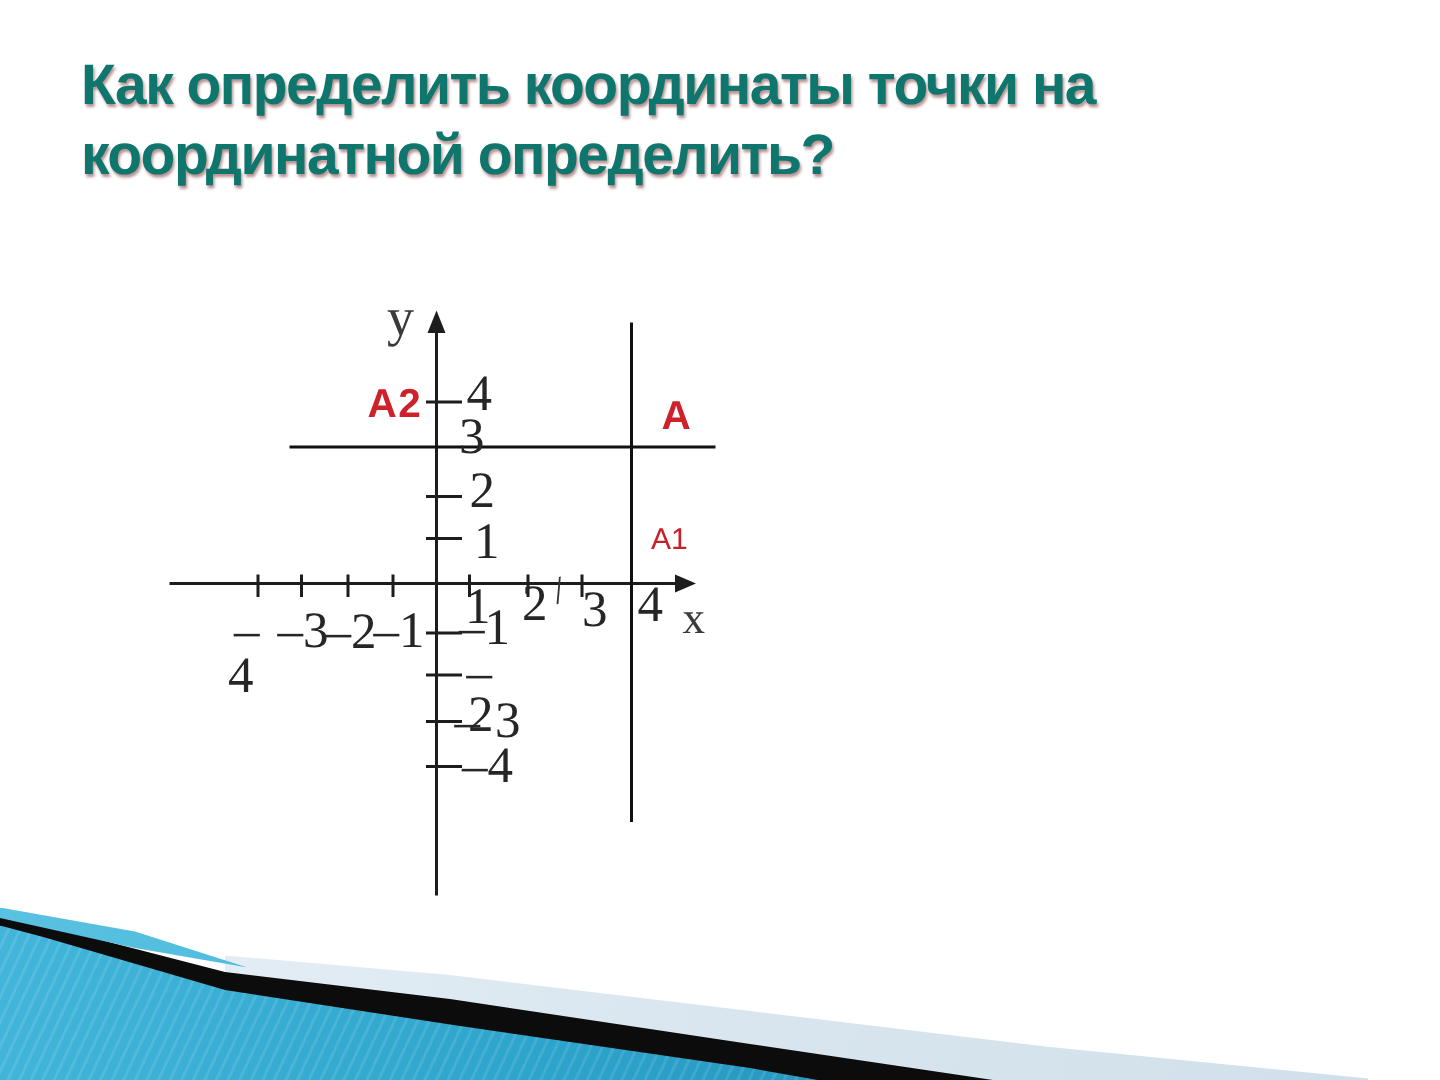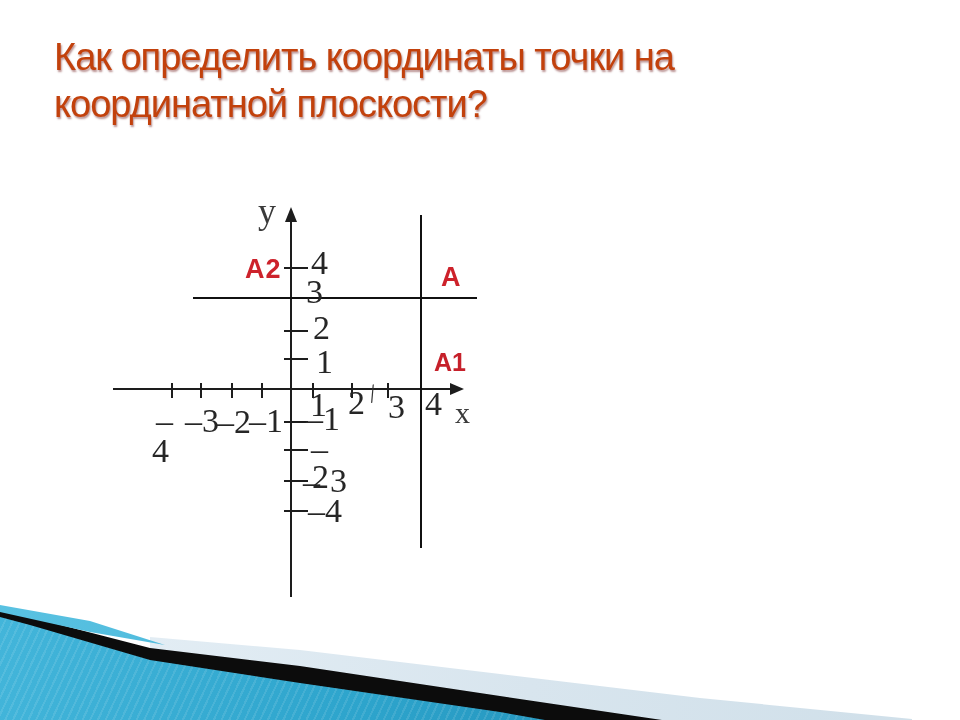--- a/index.html
+++ b/index.html
@@ -4,22 +4,22 @@
 <style>
   html,body{margin:0;padding:0;background:#888;}
   .slide{
     position:relative;width:960px;height:720px;background:#ffffff;
     overflow:hidden;font-family:"Liberation Sans",sans-serif;
   }
   
   .title{
     position:absolute;left:54px;top:34px;width:780px;
     font-family:"Liberation Sans",sans-serif;
-    font-size:38px;font-weight:normal;line-height:47px;letter-spacing:-1px;
-    color:#c2410c;text-shadow:1px 2px 2px rgba(100,10,10,0.45);
+    font-size:38px;font-weight:bold;line-height:47px;letter-spacing:-1px;
+    color:#0f766e;text-shadow:1px 2px 2px rgba(100,10,10,0.45);
   }
   .title span{display:block;}
   
   .plane{position:absolute;left:0;top:0;width:960px;height:620px;}
   .ln{position:absolute;background:#1d1d1d;}
   .x-axis{left:113px;top:388px;width:338px;height:2px;}
   .y-axis{left:290px;top:212px;width:2px;height:385px;}
   .v-guide{left:420px;top:215px;width:2px;height:333px;background:#111;}
   .h-guide{left:193px;top:297px;width:284px;height:2px;background:#111;}
   .arrow-right{position:absolute;left:450px;top:383px;width:0;height:0;
@@ -33,21 +33,21 @@
     font-size:34px;line-height:1;color:#262626;font-weight:400;white-space:nowrap;
   }
   .axletter{
     position:absolute;font-family:"Liberation Serif","DejaVu Serif",serif;
     font-size:34px;line-height:1;color:#3a3a3a;
   }
   .ptlabel{
     position:absolute;font-family:"Liberation Sans",sans-serif;
     font-size:27px;line-height:1;font-weight:600;color:#cd222b;letter-spacing:1px;
   }
-  .ptlabel.bold{font-weight:700;font-size:25px;color:#c6202a;letter-spacing:0;}
+  .ptlabel.bold{font-weight:400;font-size:20px;color:#c6202a;letter-spacing:0;}
   .slash{transform:rotate(-14deg);font-size:26px;color:#333;}
   
   .wedge{position:absolute;left:0;top:0;width:960px;height:720px;}
   .wedge-pale{
     background:linear-gradient(100deg,#e9f2f8 0%,#d8e5ee 60%,#cfdfe9 100%);
     clip-path:polygon(150px 637px,300px 650px,500px 674px,700px 698px,912px 719px,912px 720px,150px 720px);
   }
   .wedge-black{
     background:#0c0c0c;
     clip-path:polygon(0 610px,30px 617px,150px 648px,300px 666px,500px 696px,662px 720px,0 720px);
@@ -64,21 +64,21 @@
   }
   .strikedash{position:absolute;letter-spacing:0;}
 </style>
 </head>
 <body>
 
 <div class="slide">
 
   <div class="title">
     <span>Как определить координаты точки на</span>
-    <span>координатной плоскости?</span>
+    <span>координатной определить?</span>
   </div>
 
   <div class="plane">
 
     <div class="ln x-axis"></div>
     <div class="ln y-axis"></div>
     <div class="arrow-right"></div>
     <div class="arrow-up"></div>
 
     <div class="ln v-guide"></div>

